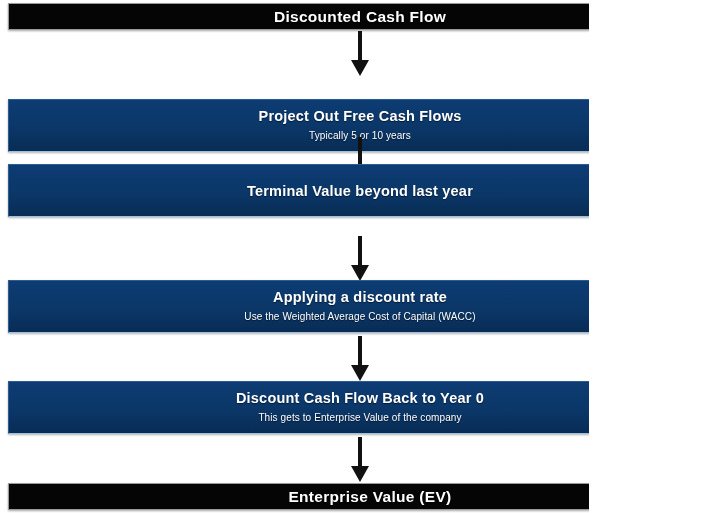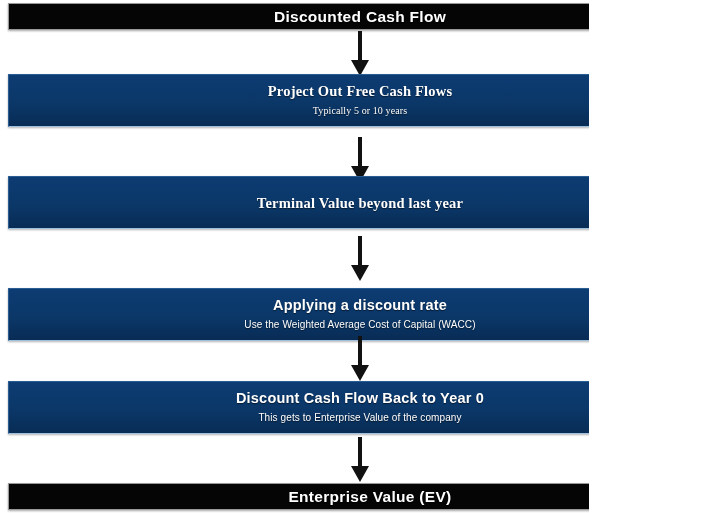--- a/index.html
+++ b/index.html
@@ -77,25 +77,25 @@
     position: absolute;
     left: 345px;
     width: 30px;
     height: 46px;
   }
   .arrow svg { display: block; }
 
   
   #box-top       { top: 3px;   }
   #arrow-1       { top: 31px;  }
-  #box-step-1    { top: 74px; font-family: Liberation Serif, serif;  }
+  #box-step-1    { top: 99px;  }
   #arrow-2       { top: 137px; }
-  #box-step-2    { top: 176px; font-family: Liberation Serif, serif; }
+  #box-step-2    { top: 164px; }
   #arrow-3       { top: 236px; }
-  #box-step-3    { top: 288px; }
+  #box-step-3    { top: 280px; }
   #arrow-4       { top: 336px; }
   #box-step-4    { top: 381px; }
   #arrow-5       { top: 437px; }
   #box-bottom    { top: 483px; padding-left: 20px; }
 </style>
 </head>
 <body>
 
 <div id="flowchart">
 

